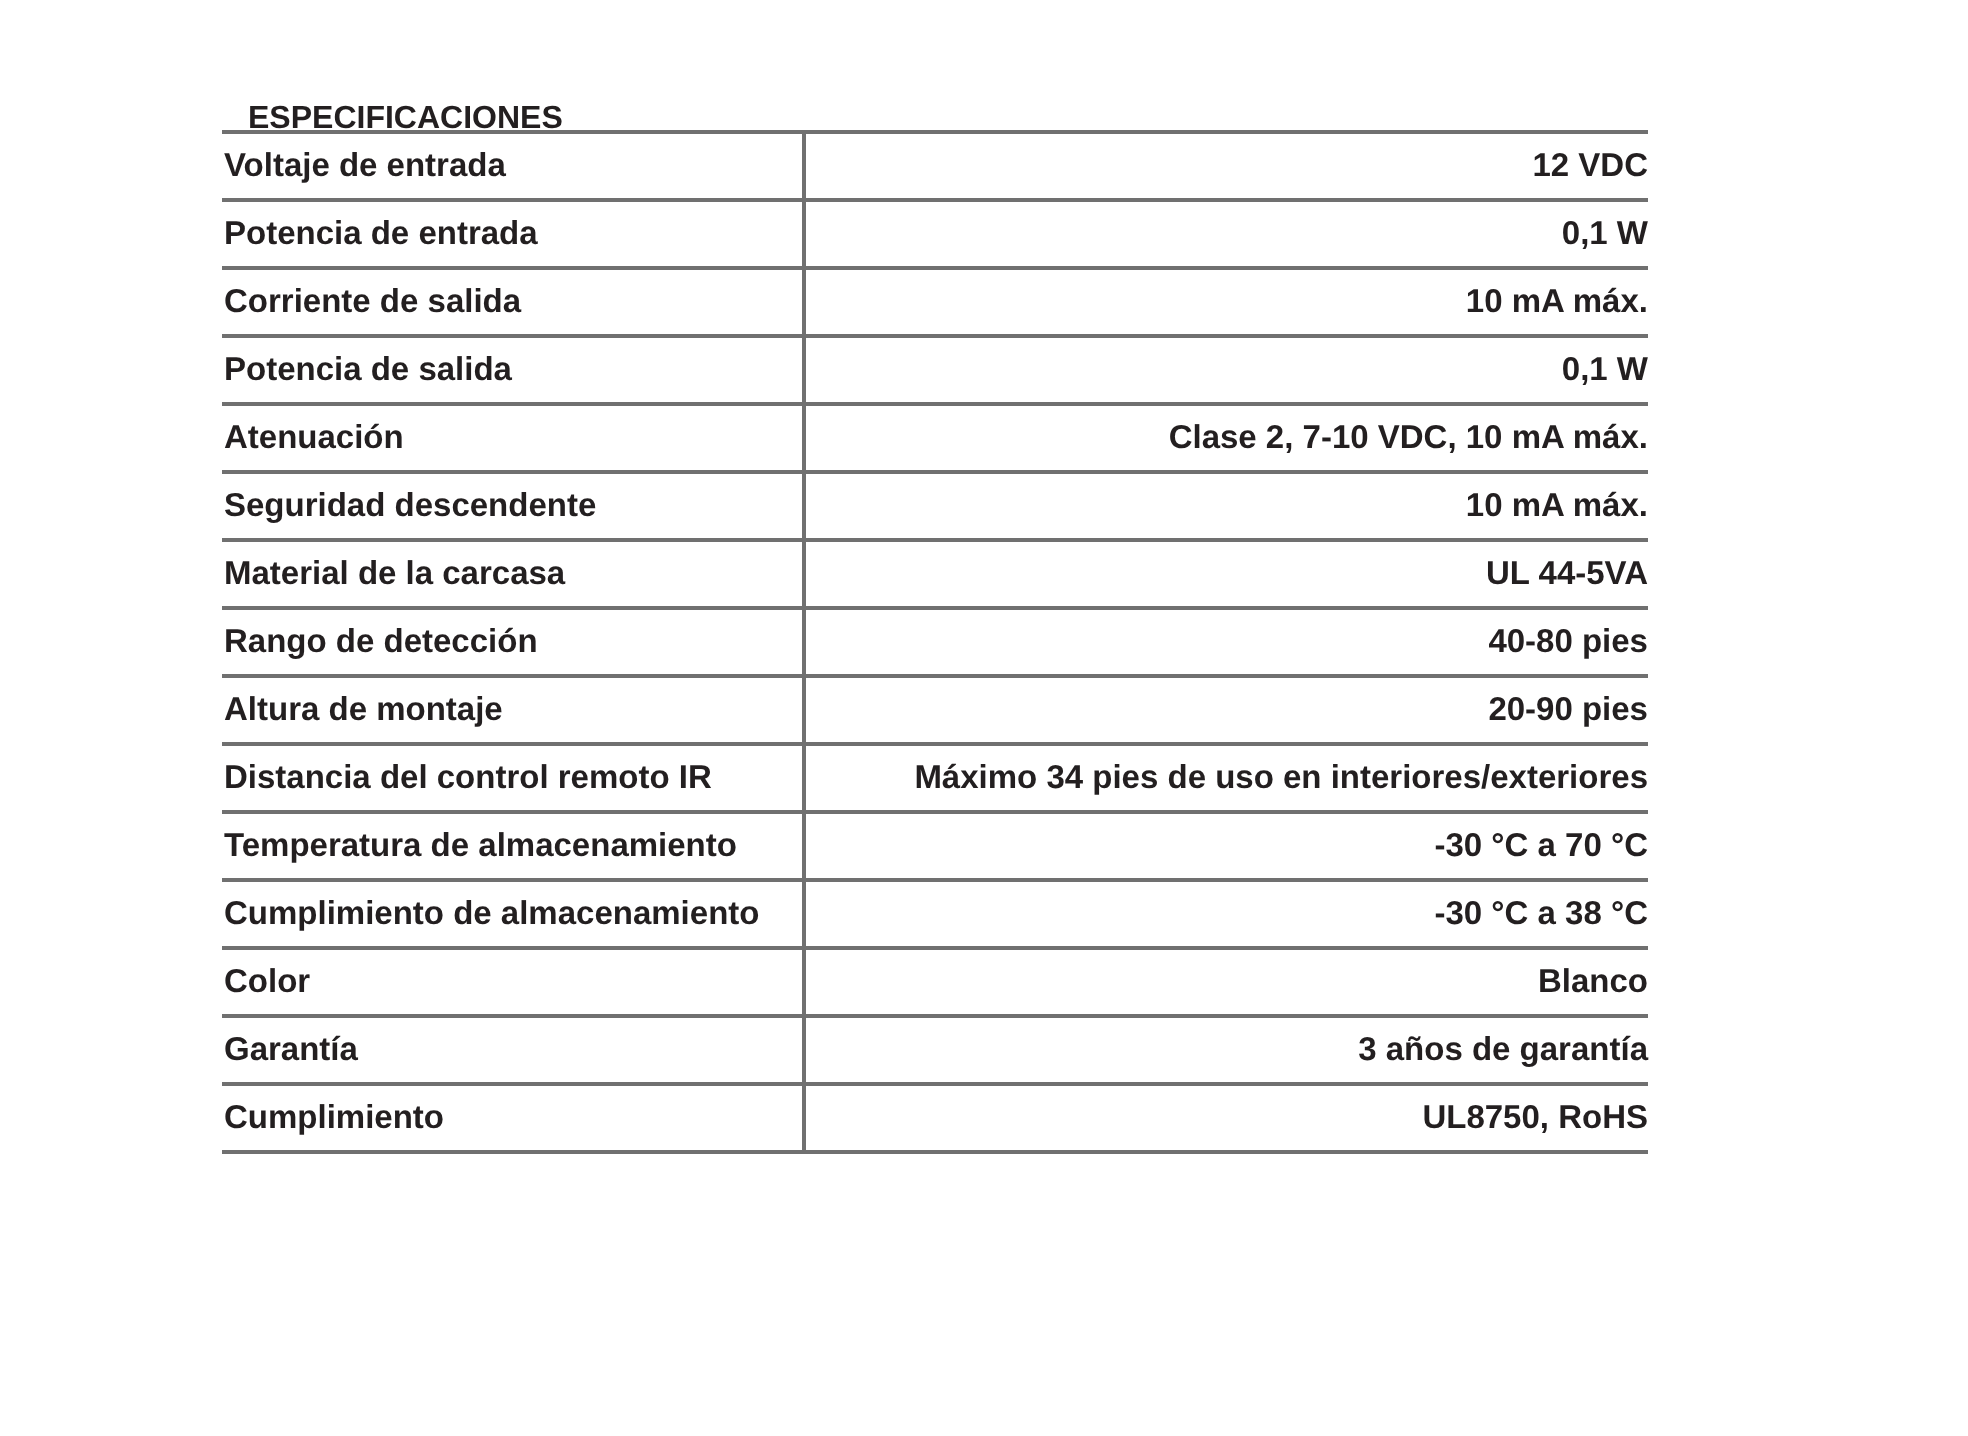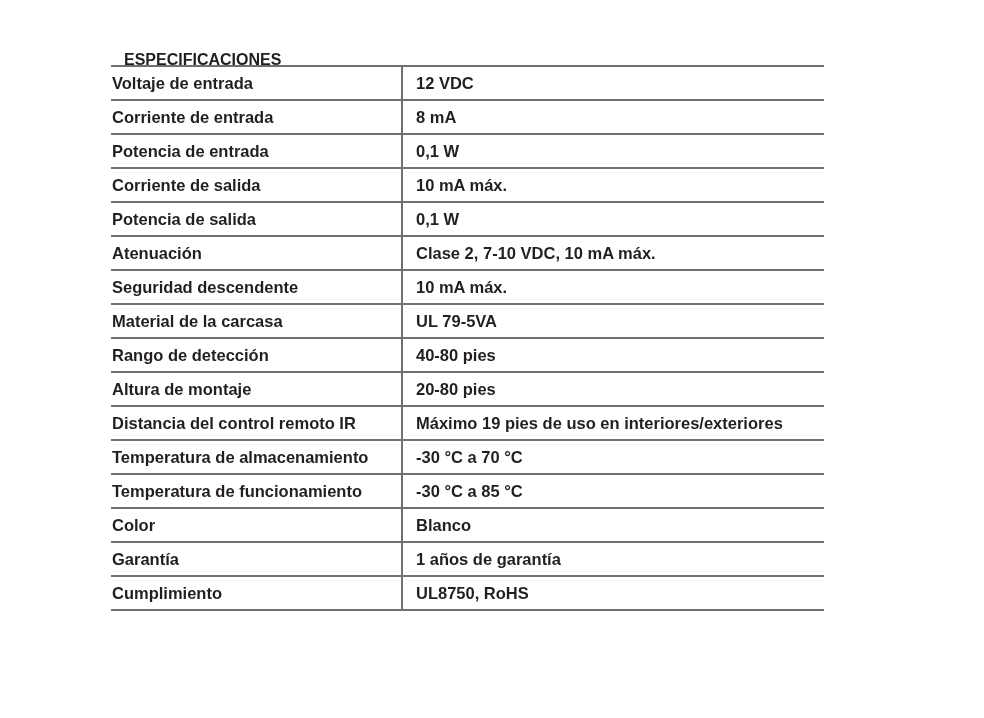--- a/index.html
+++ b/index.html
@@ -4,36 +4,32 @@
 <style>
   html, body { margin: 0; padding: 0; background: #ffffff; }
   body { width: 984px; height: 718px; position: relative; overflow: hidden;
          font-family: "Liberation Sans", "DejaVu Sans", sans-serif; color: #231f20; }
   .title { position: absolute; left: 124px; top: 36px; font-size: 16px; font-weight: bold;
            letter-spacing: 0px; margin-top: 15px; }
   .spec-table { position: absolute; left: 111px; top: 65px; width: 713px; border-collapse: collapse; }
   .spec-table td { height: 32px; padding: 0; border-top: 2px solid #707070; border-bottom: 2px solid #707070;
                    font-size: 16.5px; font-weight: bold; vertical-align: middle; }
   .spec-table td.label { width: 289px; padding-left: 1px; border-right: 2px solid #707070; margin-left: 48px; }
-  .spec-table td.value { padding-left: 13px; }
+  .spec-table td.value { padding-left: 13px; text-align: right; }
 </style>
 </head>
 <body>
 
 <div class="title">ESPECIFICACIONES</div>
 
 <table class="spec-table">
   <tbody id="spec-body">
       <tr>
         <td class="label">Voltaje de entrada</td>
         <td class="value">12 VDC</td>
-      </tr>
-      <tr>
-        <td class="label">Corriente de entrada</td>
-        <td class="value">8 mA</td>
       </tr>
       <tr>
         <td class="label">Potencia de entrada</td>
         <td class="value">0,1 W</td>
       </tr>
       <tr>
         <td class="label">Corriente de salida</td>
         <td class="value">10 mA máx.</td>
       </tr>
       <tr>
@@ -43,48 +39,48 @@
       <tr>
         <td class="label">Atenuación</td>
         <td class="value">Clase 2, 7-10 VDC, 10 mA máx.</td>
       </tr>
       <tr>
         <td class="label">Seguridad descendente</td>
         <td class="value">10 mA máx.</td>
       </tr>
       <tr>
         <td class="label">Material de la carcasa</td>
-        <td class="value">UL 79-5VA</td>
+        <td class="value">UL 44-5VA</td>
       </tr>
       <tr>
         <td class="label">Rango de detección</td>
         <td class="value">40-80 pies</td>
       </tr>
       <tr>
         <td class="label">Altura de montaje</td>
-        <td class="value">20-80 pies</td>
+        <td class="value">20-90 pies</td>
       </tr>
       <tr>
         <td class="label">Distancia del control remoto IR</td>
-        <td class="value">Máximo 19 pies de uso en interiores/exteriores</td>
+        <td class="value">Máximo 34 pies de uso en interiores/exteriores</td>
       </tr>
       <tr>
         <td class="label">Temperatura de almacenamiento</td>
         <td class="value">-30 °C a 70 °C</td>
       </tr>
       <tr>
-        <td class="label">Temperatura de funcionamiento</td>
-        <td class="value">-30 °C a 85 °C</td>
+        <td class="label">Cumplimiento de almacenamiento</td>
+        <td class="value">-30 °C a 38 °C</td>
       </tr>
       <tr>
         <td class="label">Color</td>
         <td class="value">Blanco</td>
       </tr>
       <tr>
         <td class="label">Garantía</td>
-        <td class="value">1 años de garantía</td>
+        <td class="value">3 años de garantía</td>
       </tr>
       <tr>
         <td class="label">Cumplimiento</td>
         <td class="value">UL8750, RoHS</td>
       </tr>
     </tbody>
 </table>
 
 </body></html>

